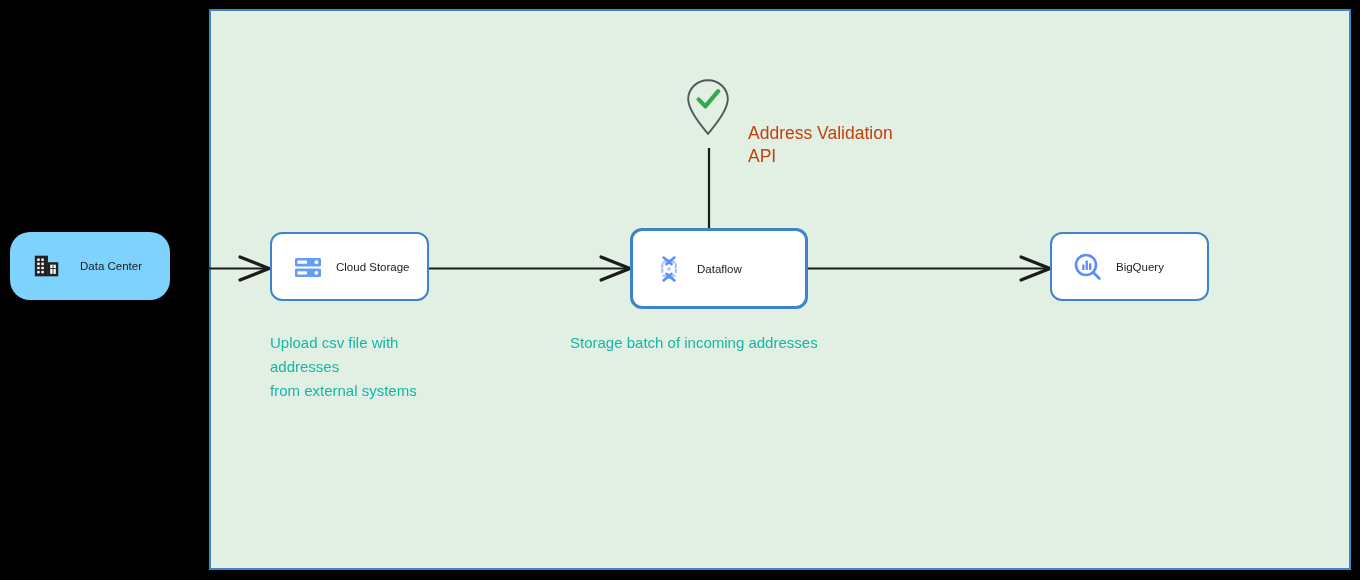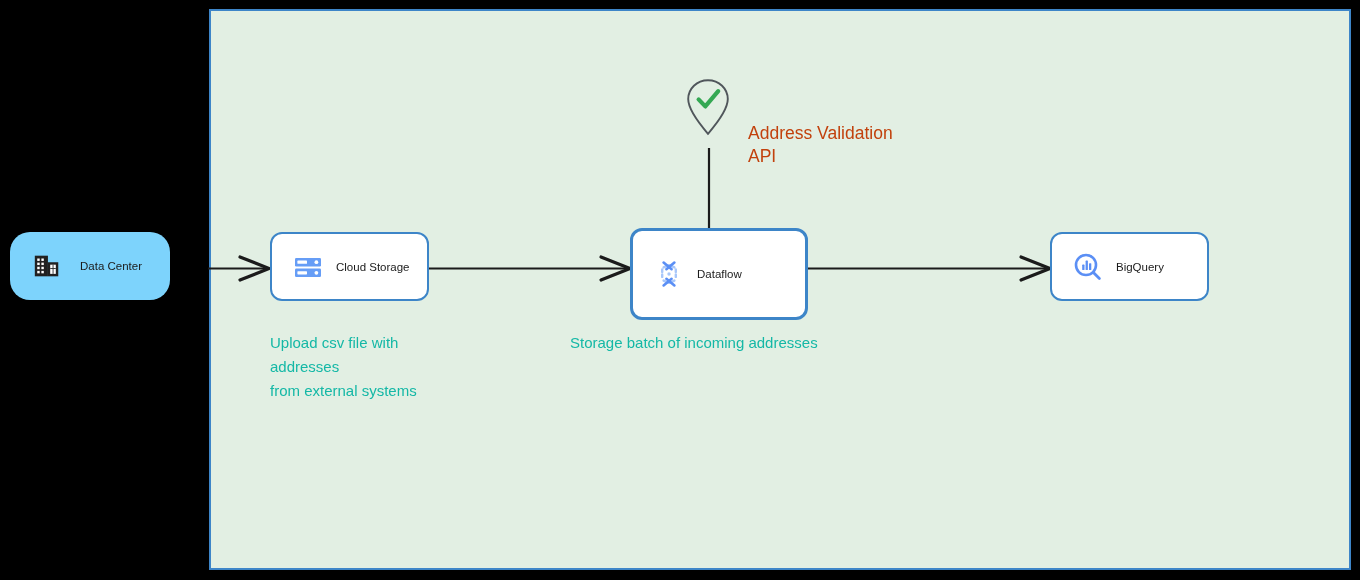--- a/index.html
+++ b/index.html
@@ -85,21 +85,21 @@
     position: absolute;
     left: 64px;
     top: 50%;
     transform: translateY(-50%);
     font-size: 11.5px;
     color: #1b1b1b;
     white-space: nowrap;
   }
 
   #cloudstorage-node { left: 270px; top: 232px; width: 159px; height: 69px; }
-  #dataflow-node     { left: 630px; top: 228px; width: 178px; height: 92px; }
+  #dataflow-node     { left: 630px; top: 228px; width: 178px; height: 81px; }
   #bigquery-node     { left: 1050px; top: 232px; width: 159px; height: 69px; }
 
   
   #addressapi-node {
     position: absolute;
     left: 686px;
     top: 78px;
     width: 300px;
     height: 70px;
   }

